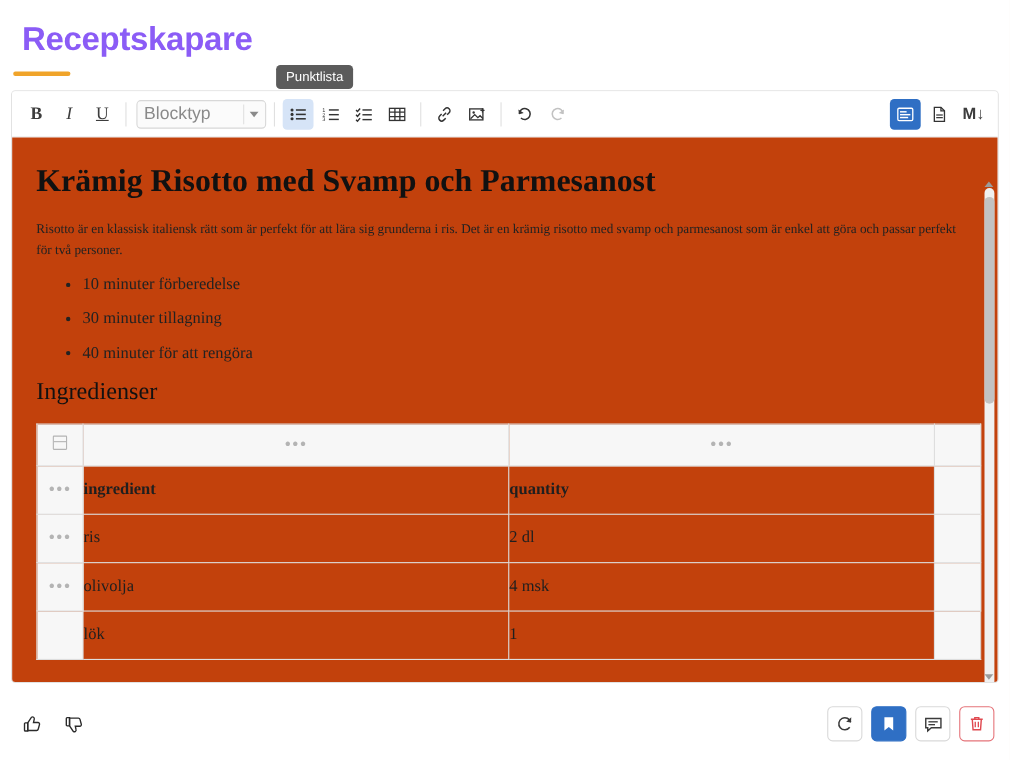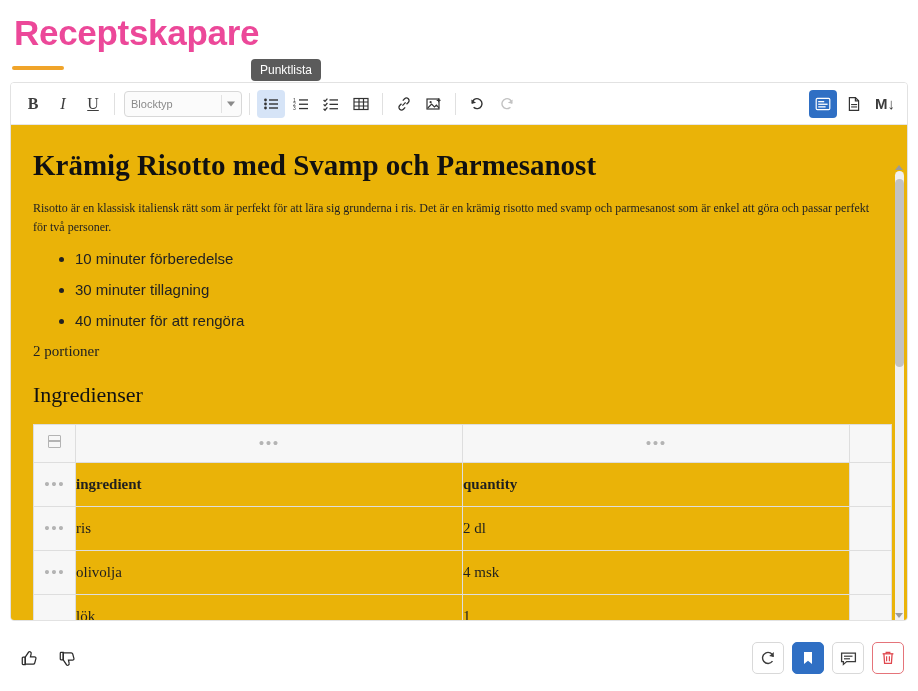--- a/index.html
+++ b/index.html
@@ -14,25 +14,25 @@
     position: relative;
     width: 918px; height: 691px;
     background: #ffffff;
   }
 
   
   .app-header {
     padding: 8px 12px 0 12px;
   }
   .app-title {
-    font-size: 35px;
+    font-size: 30px;
     font-weight: bold;
-    color: #ec4899;
+    color: #8b5cf6;
     letter-spacing: -0.3px;
-    margin: 2px;
+    margin: 8px;
     line-height: 1.3;
   }
   .title-underline {
     width: 52px;
     height: 4px;
     background: #f0a42a;
     margin-top: 10px;
     border-radius: 2px;
   }
 
@@ -95,21 +95,21 @@
   .ital-i { font-style: italic; font-family: "Liberation Serif", serif; font-size: 16px;}
   .und-i { text-decoration: underline; font-family: "Liberation Serif", serif; font-size: 16px;}
 
   .blocktype {
     width: 118px; height: 26px;
     border: 1px solid #d8d8d8;
     border-radius: 4px;
     background: #fbfbfb;
     display: flex; align-items: center;
     padding: 0 6px;
-    font-size: 11px;
+    font-size: 16px;
     color: #8a8a8a;
     position: relative;
     cursor: pointer;
     margin-left: 2px;
   }
   .blocktype .caret {
     position: absolute; right: 6px; top: 50%;
     transform: translateY(-50%);
     width: 0; height: 0;
     border-left: 4px solid transparent;
@@ -120,21 +120,21 @@
     position: absolute; right: 19px; top: 3px; bottom: 3px;
     width: 1px; background: #e2e2e2;
   }
   .tb-right { margin-left: auto; display: flex; align-items: center; gap: 3px; }
 
   
   .doc-scroll {
     position: relative;
     height: 496px;
     overflow: hidden;
-    background: #eab308;
+    background: #c2410c;
   }
   .doc {
     padding: 18px 22px 0 22px;
     width: 884px;
   }
   .doc h1 {
     font-family: "Liberation Serif", serif;
     font-size: 29px;
     font-weight: bold;
     color: #111111;
@@ -143,21 +143,21 @@
   }
   .doc p.lead {
     font-family: "Liberation Serif", serif;
     font-size: 12px;
     color: #222222;
     line-height: 1.55;
     margin: 0 0 14px 0;
     max-width: 852px;
   }
   .doc ul {
-    font-family: Liberation Sans, sans-serif;
+    font-family: Liberation Serif, serif;
     font-size: 15px;
     color: #222222;
     margin: 0 0 12px 0;
     padding-left: 42px;
   }
   .doc ul li { margin: 0 0 13px 0; line-height: 1.2; }
   .doc p.portions {
     font-family: "Liberation Serif", serif;
     font-size: 15px;
     color: #222222;
@@ -431,21 +431,20 @@
 
     <div class="doc-scroll">
       <div class="doc">
         <h1>Krämig Risotto med Svamp och Parmesanost</h1>
         <p class="lead">Risotto är en klassisk italiensk rätt som är perfekt för att lära sig grunderna i ris. Det är en krämig risotto med svamp och parmesanost som är enkel att göra och passar perfekt för två personer.</p>
         <ul>
           <li>10 minuter förberedelse</li>
           <li>30 minuter tillagning</li>
           <li>40 minuter för att rengöra</li>
         </ul>
-        <p class="portions">2 portioner</p>
         <h2>Ingredienser</h2>
 
         <table class="ing">
           <tbody>
               <tr class="ctrl-row">
             <td class="handle-col">
               <span class="grid-icon"></span>
             </td>
             <td class="cell-a ctrl-center">
               <span class="dots">•••</span>

